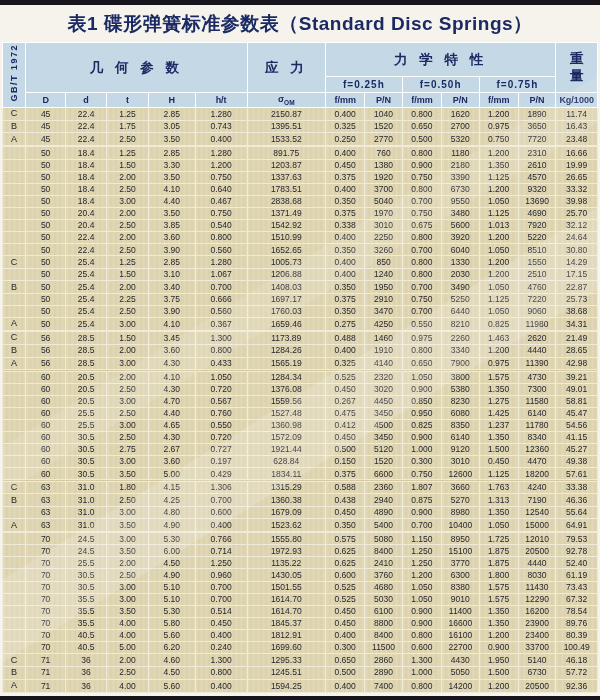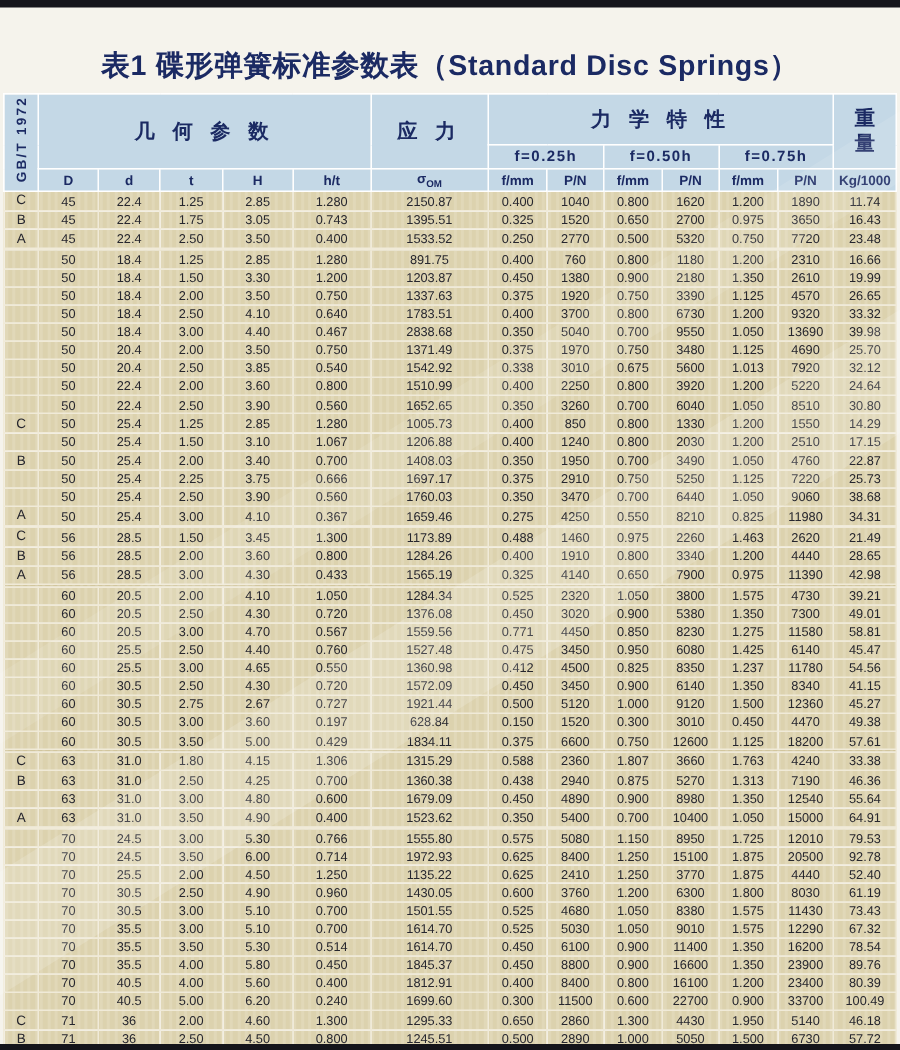--- a/index.html
+++ b/index.html
@@ -1,20 +1,20 @@
 <!DOCTYPE html>
 <html style="--frame: #15151b; --title_color: #1b2a63; --header_bg: #c4d8e6; --header_text: #1b2a63; --body_bg: #dcd2ae; --body_sep_bg: #d2c69d; --grid: #f0ead8; --text: #26262e;"><head>
 <meta charset="utf-8">
 <style>
   * { box-sizing: border-box; margin: 0; padding: 0; }
   html, body { width: 600px; height: 700px; }
   body { background: #e8e4da; font-family: "Liberation Sans", sans-serif; }
   .page { position: relative; width: 600px; height: 700px; background: #f5f3ec; overflow: hidden; }
   .top-strip { height: 5px; background: var(--frame, #15151b); }
-  .title-bar { height: 37px; display: flex; align-items: center; justify-content: center; margin-top: 20px; }
+  .title-bar { height: 37px; display: flex; align-items: center; justify-content: center; }
   .title { color: var(--title_color, #1b2a63); font-weight: bold; font-size: 19px; letter-spacing: 0.5px; white-space: nowrap; }
   .data-table { width: 596px; margin: 0 2px; border-collapse: collapse; table-layout: fixed; height: 651px; }
   thead th { background: var(--header_bg, #c4d8e6); color: var(--header_text, #1b2a63); border: 1px solid #ffffff; font-weight: bold; padding: 0; vertical-align: middle; }
   .hrow1 { height: 34px; }
   .group { font-size: 13.5px; letter-spacing: 4px; }
   .weight-cell span { display: block; line-height: 1.25; font-size: 13.5px; }
   .hrow2 { height: 16px; }
   .hrow2 th { font-size: 10px; letter-spacing: 1px; }
   .hrow3 { height: 15px; }
   .hrow3 th { font-size: 9px; }
@@ -475,21 +475,21 @@
           <td>49.01</td>
         </tr>
         <tr>
           <td></td>
           <td>60</td>
           <td>20.5</td>
           <td>3.00</td>
           <td>4.70</td>
           <td>0.567</td>
           <td>1559.56</td>
-          <td>0.771</td>
+          <td>0.267</td>
           <td>4450</td>
           <td>0.850</td>
           <td>8230</td>
           <td>1.275</td>
           <td>11580</td>
           <td>58.81</td>
         </tr>
         <tr>
           <td></td>
           <td>60</td>

